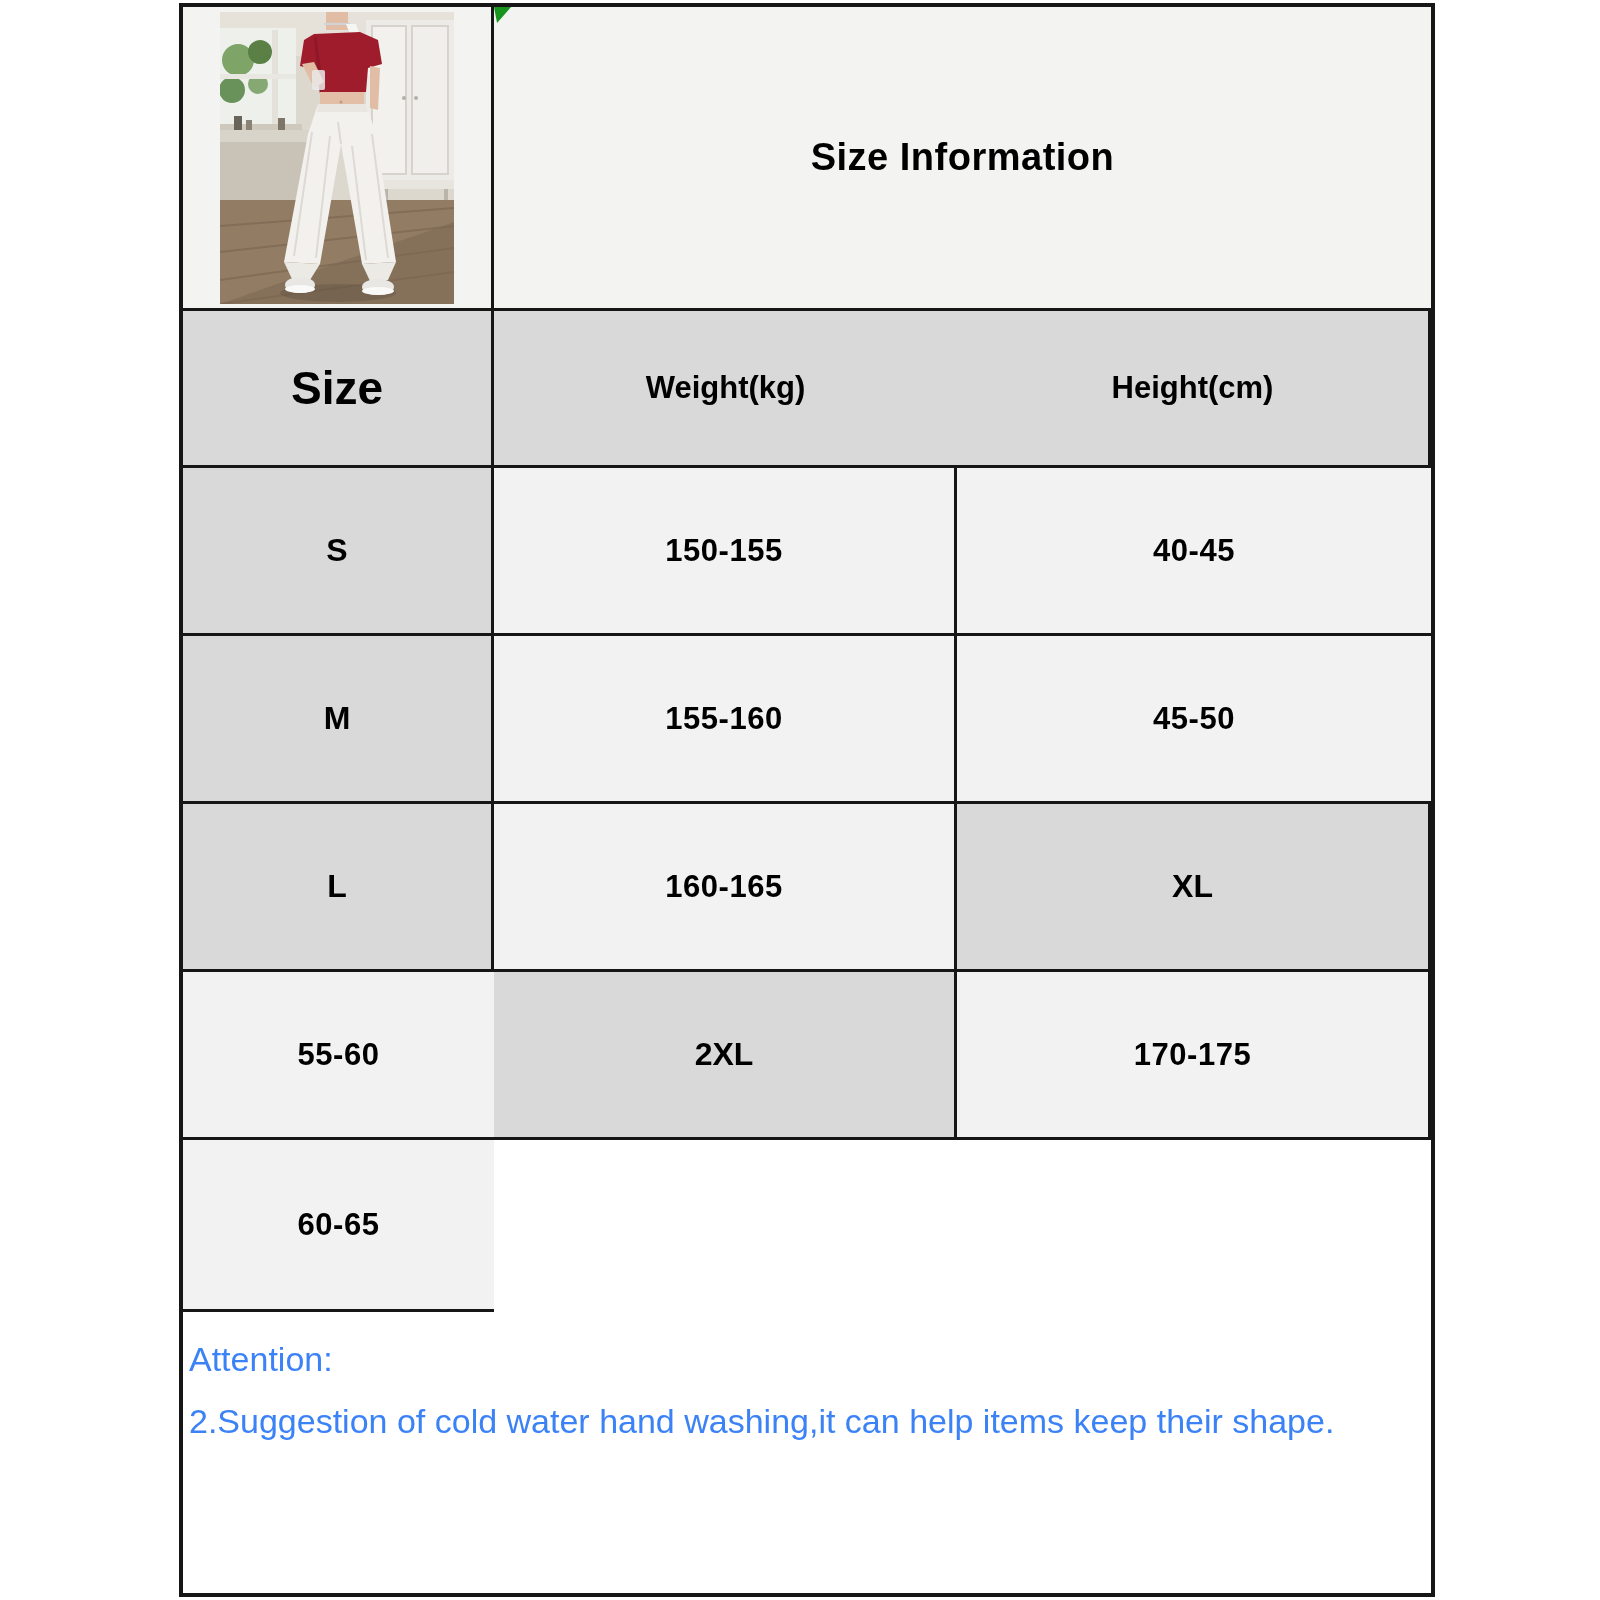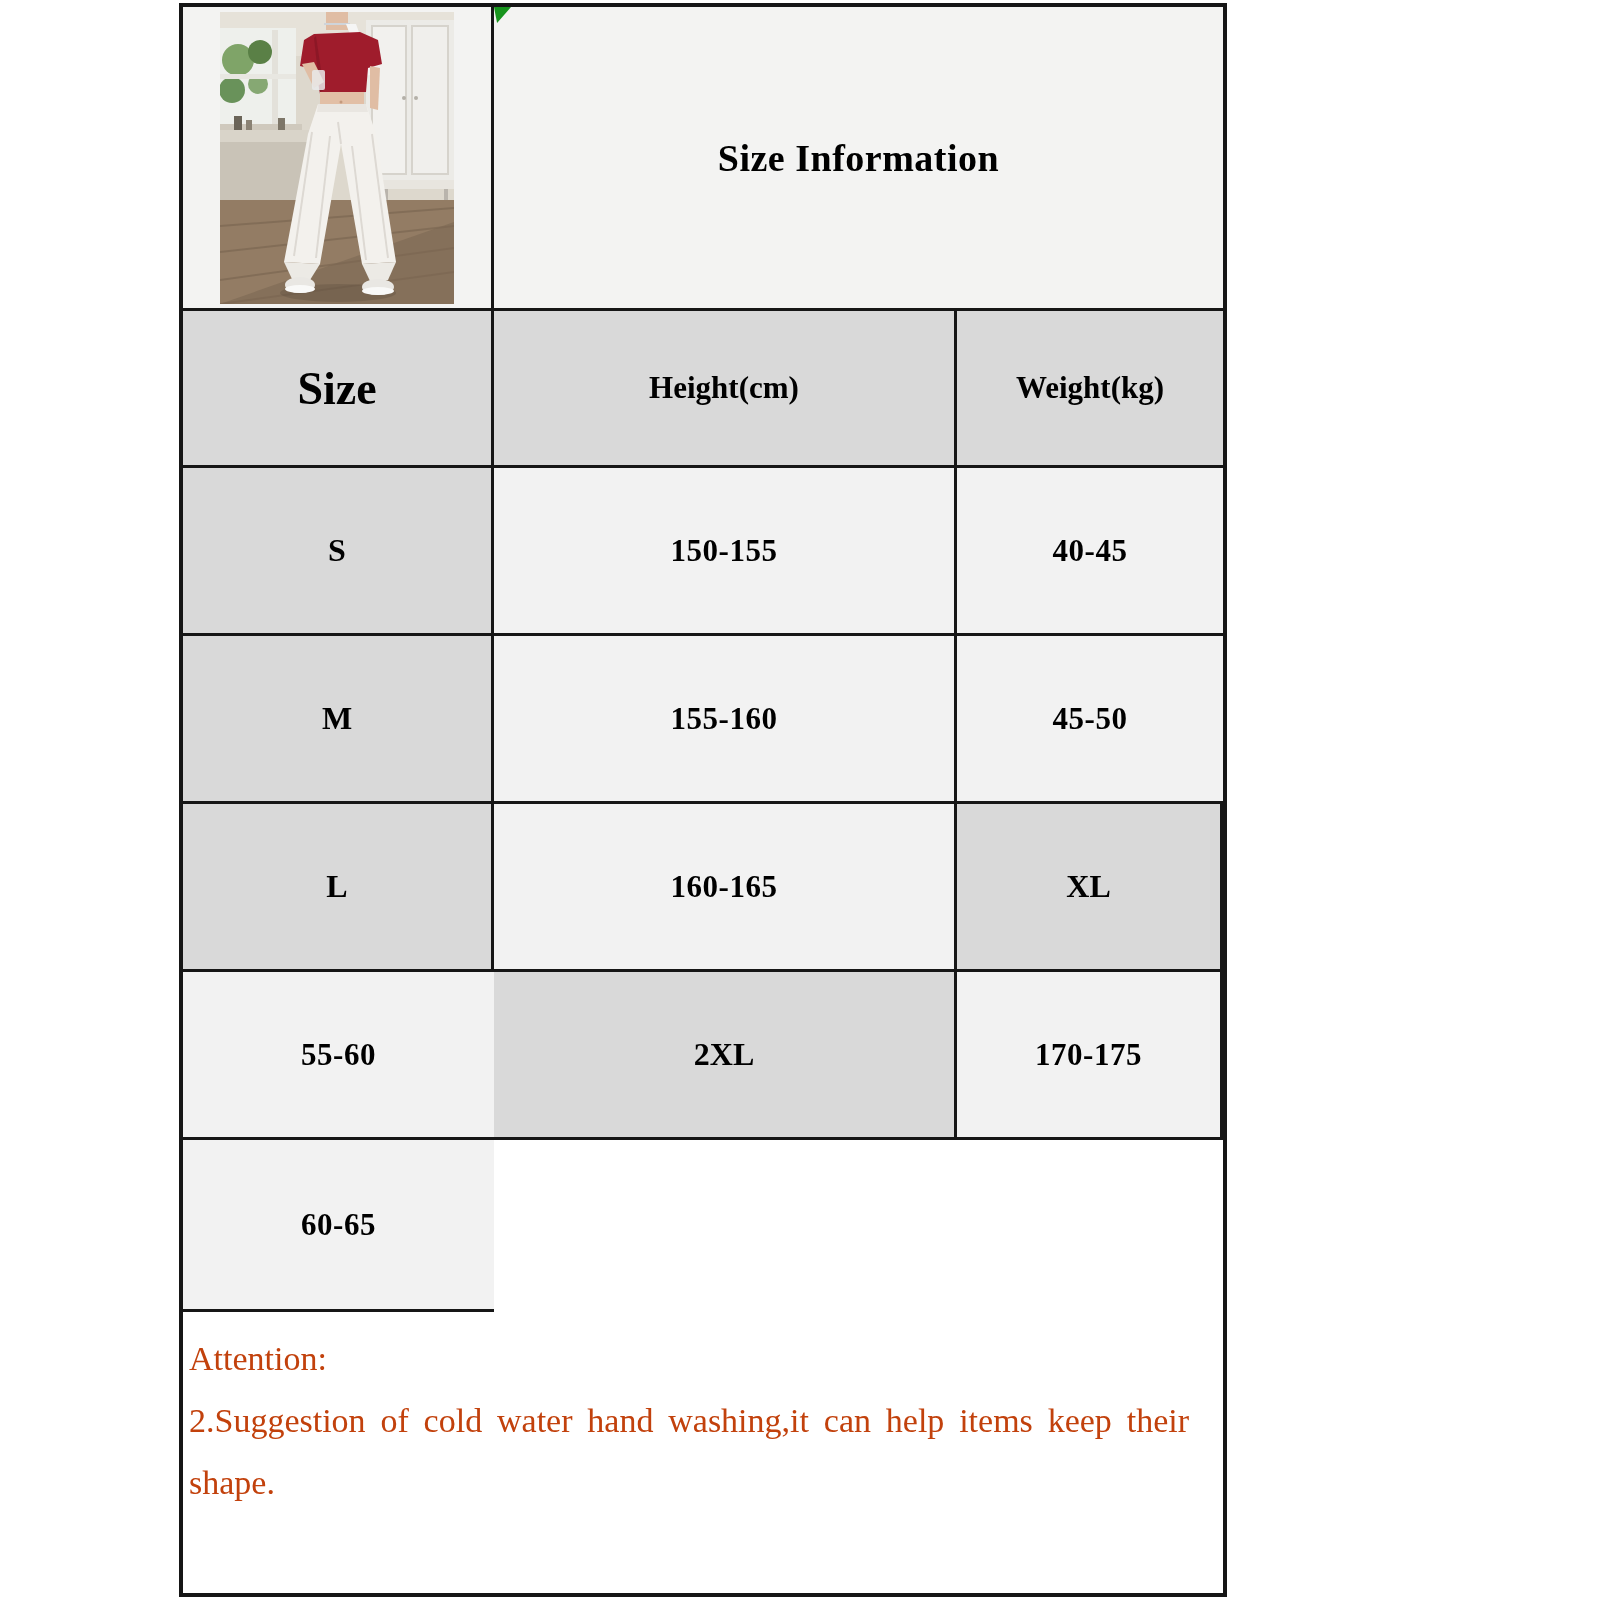--- a/index.html
+++ b/index.html
@@ -1,26 +1,25 @@
 <!DOCTYPE html>
 <html><head>
 <meta charset="utf-8">
 <style>
   html,body{margin:0;padding:0;background:#ffffff;}
   .canvas{
     position:relative;width:1600px;height:1600px;background:#ffffff;overflow:hidden;
     font-family:"Liberation Sans", sans-serif;color:#000;
   }
   .sheet{
-    position:absolute;left:179px;top:3px;width:1048px;height:1594px;
+    position:absolute;left:179px;top:3px;width:1256px;height:1594px;
     box-sizing:border-box;border:4px solid #161616;background:#fff;
     display:grid;
     grid-template-columns:311px 463px 1fr;
     grid-template-rows:304px 157px 168px 168px 168px 168px 172px 1fr;
-    font-family:Liberation Serif, serif;
   }
   .cell{
     box-sizing:border-box;border-right:3px solid #161616;border-bottom:3px solid #161616;
     display:flex;align-items:center;justify-content:center;text-align:center;
   }
   .cell.last-col{border-right:none;}
   .photo-cell{background:#f3f3f2;padding:4px;}
   .title-cell{background:#f3f3f2;grid-column:2/4;border-right:none;position:relative;}
   .title-text{font-size:38px;font-weight:bold;letter-spacing:0.5px;}
   .flag{
@@ -28,21 +27,21 @@
     clip-path:polygon(0 0,100% 0,18% 100%);
   }
   .hdr{background:#d9d9d9;font-weight:bold;text-align:right;}
   .hdr-size{font-size:46px;}
   .hdr-col{font-size:31px;}
   .size-col{background:#d9d9d9;font-weight:bold;font-size:32px;}
   .val{background:#f2f2f2;font-weight:bold;font-size:31px;letter-spacing:0.5px;}
   .attention{
     grid-column:1/4;border-right:none;border-bottom:none;background:#ffffff;
     display:block;text-align:left;padding:16px 8px 0 6px;
-    font-size:34px;line-height:62px;color:#c2410c;
+    font-size:34px;line-height:62px;color:#3b82f6;
   }
   .attention .para{text-align:justify;padding-right:26px;}
   .photo-svg{display:block;}
 </style>
 </head>
 <body>
 
 <div class="canvas">
   <div class="sheet">
 
@@ -124,22 +123,22 @@
         <ellipse cx="158" cy="275" rx="16" ry="8" fill="#e9e7e3"></ellipse>
         <ellipse cx="158" cy="279" rx="16" ry="4" fill="#f9f9f8"></ellipse>
       </svg>
     </div>
     <div class="cell title-cell">
       <div class="flag"></div>
       <span class="title-text">Size Information</span>
     </div>
 
     <div class="cell hdr hdr-size">Size</div>
+    <div class="cell hdr hdr-col last-col">Weight(kg)</div>
     <div class="cell hdr hdr-col">Height(cm)</div>
-    <div class="cell hdr hdr-col last-col">Weight(kg)</div>
 
     <div class="cell size-col">S</div>
     <div class="cell val">150-155</div>
     <div class="cell val last-col">40-45</div>
 
     <div class="cell size-col">M</div>
     <div class="cell val">155-160</div>
     <div class="cell val last-col">45-50</div>
 
     <div class="cell size-col">L</div>

